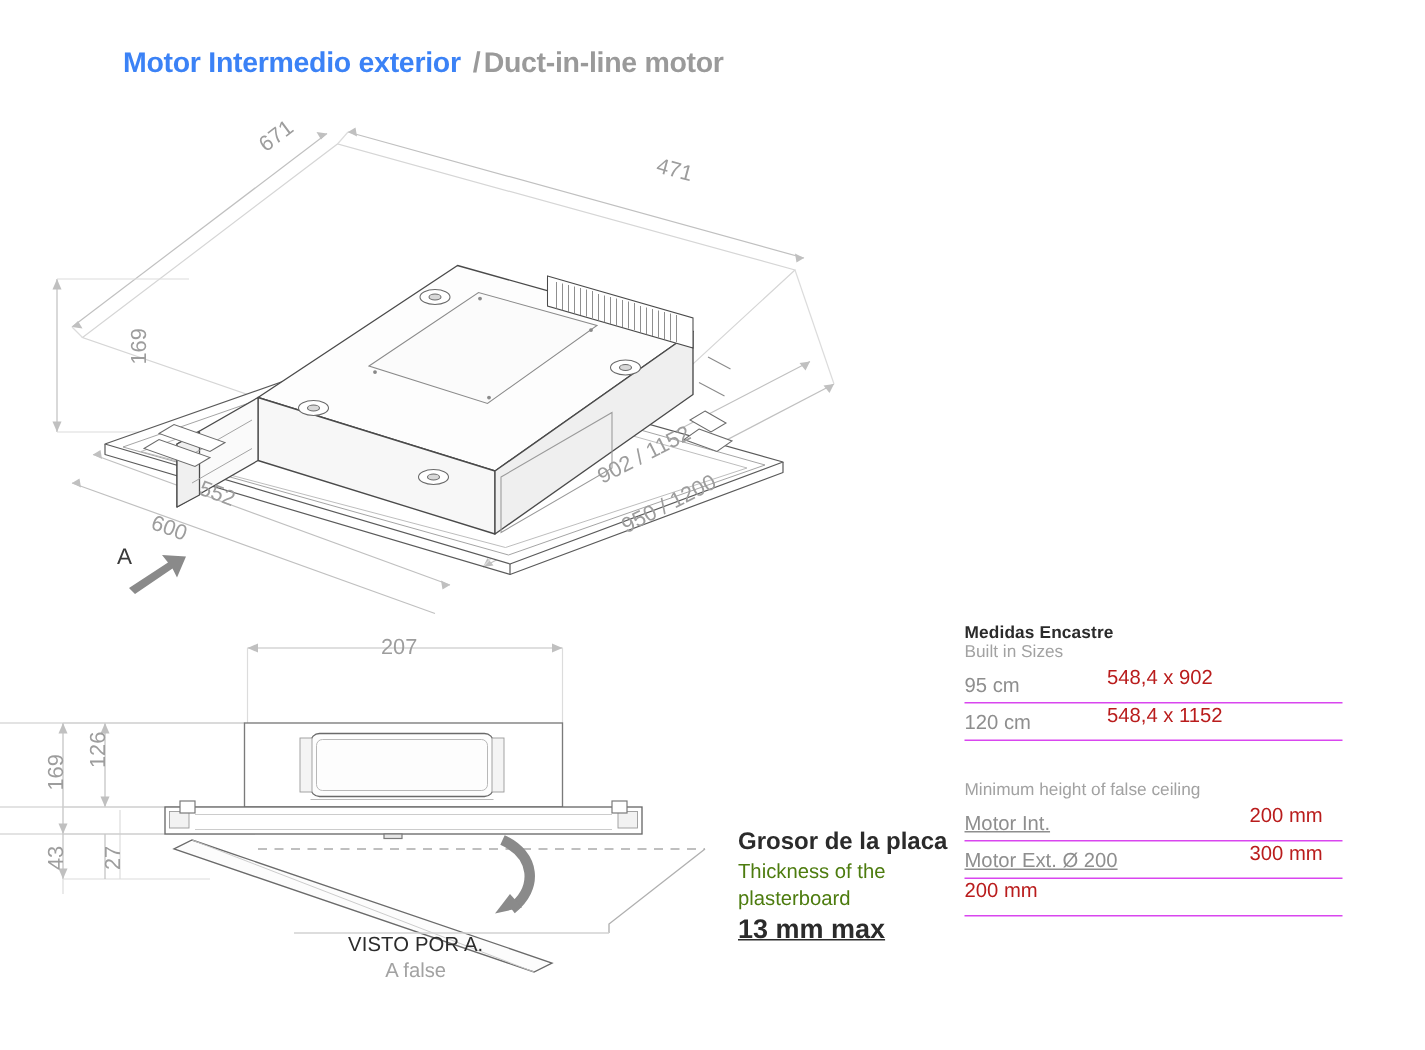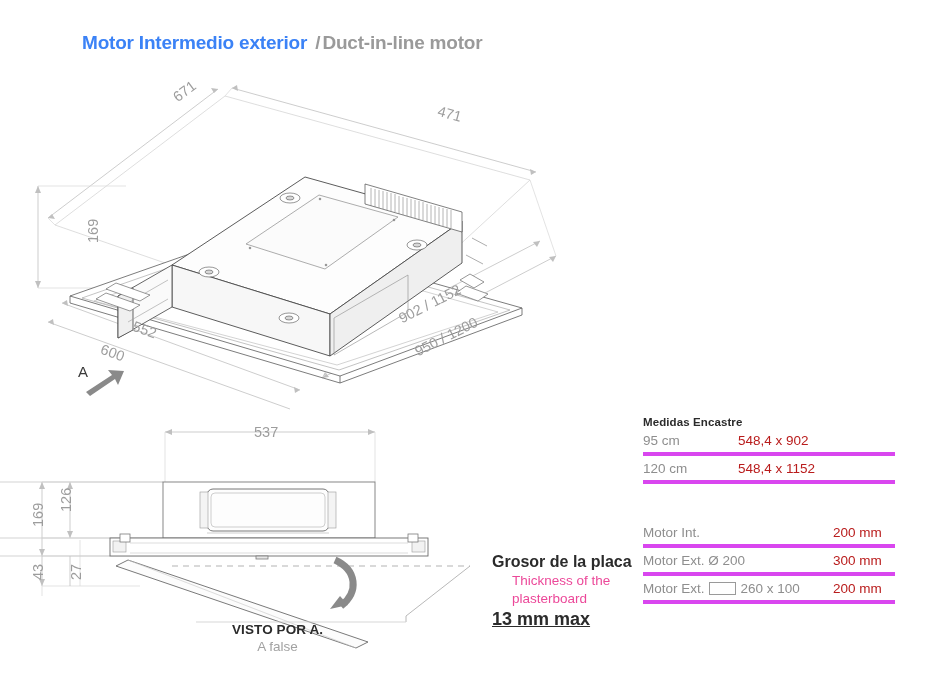--- a/index.html
+++ b/index.html
@@ -78,41 +78,40 @@
     width: 150px;
     line-height: 1.28;
   }
   #callout-plaster .c-es {
     font-size: 16px;
     font-weight: bold;
     color: #2b2b2b;
   }
   #callout-plaster .c-en {
     font-size: 13.5px;
-    color: #ec4899;
-    margin-left: 20px;
+    color: #4d7c0f;
   }
   #callout-plaster .c-val {
     font-size: 18px;
     font-weight: bold;
     color: #2b2b2b;
     margin-top: 1px;
     text-decoration: underline;
   }
 
   
   #view-caption {
     position: absolute;
     left: 232px;
     top: 622px;
     text-align: left;
   }
   #view-caption .v-es {
     font-size: 13.5px;
-    font-weight: bold;
+    font-weight: normal;
     color: #2b2b2b;
     letter-spacing: 0.1px;
   }
   #view-caption .v-en {
     font-size: 13.5px;
     color: #a2a2a2;
     text-align: center;
     margin-top: 2px;
   }
 
@@ -131,36 +130,35 @@
     letter-spacing: 0.1px;
   }
   .spec-head-en {
     font-size: 11.5px;
     color: #a2a2a2;
     margin-top: 1px;
     margin-bottom: 3px;
   }
   .spec-row {
     display: flex;
-    align-items: center;
     height: 24px;
-    border-bottom: 4px solid #d946ef;
+    border-bottom: 1px solid #d946ef;
   }
   .spec-row .cell-l {
     font-size: 13.5px;
     color: #8e8e8e;
     display: flex;
     align-items: center;
   }
   .spec-row .cell-r {
     font-size: 13.5px;
     color: #b91c1c;
   }
   #table-builtin .cell-l { width: 95px; }
-  #table-ceiling .cell-l { width: 190px; }
+  #table-ceiling .cell-l { width: 190px; text-decoration: underline; }
 
   .rect-icon {
     display: inline-block;
     width: 25px;
     height: 11px;
     border: 1px solid #9a9a9a;
     margin: 0 5px 0 4px;
     background: #fff;
     vertical-align: middle;
   }
@@ -385,64 +383,61 @@
     <path d="M335 150 C357 160, 359 182, 341 196" stroke="#8a8a8a" stroke-width="7" stroke-linecap="butt"></path>
     <path d="M348 195 L330 199 L340 186 Z" fill="#8a8a8a"></path>
   </g>
 
   <g stroke="#b0b0b0" stroke-width="0.9" fill="none">
     <path d="M470 156 L406 206 L406 212"></path>
     <path d="M406 212 L196 212" stroke="#d2d2d2"></path>
   </g>
 </svg>
 
-<div class="dimlabel" style="left:254px; top:424px;">537</div>
+<div class="dimlabel" style="left:254px; top:424px;">207</div>
 <div class="dimlabel" style="left:30px; top:527px; transform: rotate(-90deg);">169</div>
 <div class="dimlabel" style="left:58px; top:512px; transform: rotate(-90deg);">126</div>
 <div class="dimlabel" style="left:30px; top:580px; transform: rotate(-90deg);">43</div>
 <div class="dimlabel" style="left:68px; top:580px; transform: rotate(-90deg);">27</div>
 
 <div id="callout-plaster">
   <div class="c-es">Grosor de la placa</div>
   <div class="c-en">Thickness of the</div>
   <div class="c-en">plasterboard</div>
   <div class="c-val">13 mm max</div>
 </div>
 
 <div id="view-caption">
   <div class="v-es">VISTO POR A.</div>
   <div class="v-en">A false</div>
 </div>
 
 <div class="spec-table" id="table-builtin">
   <div class="spec-head-es">Medidas Encastre</div>
+  <div class="spec-head-en">Built in Sizes</div>
   <div class="spec-row">
     <span class="cell-l">95 cm</span>
     <span class="cell-r">548,4 x 902</span>
   </div>
   <div class="spec-row">
     <span class="cell-l">120 cm</span>
     <span class="cell-r">548,4 x 1152</span>
   </div>
 </div>
 
 <div class="spec-table" id="table-ceiling">
+  <div class="spec-head-en">Minimum height of false ceiling</div>
   <div class="spec-row">
     <span class="cell-l">
         <span>Motor Int.</span>
       </span>
     <span class="cell-r">200 mm</span>
   </div>
   <div class="spec-row">
     <span class="cell-l">
         <span>Motor Ext. Ø 200</span>
       </span>
     <span class="cell-r">300 mm</span>
   </div>
   <div class="spec-row">
-    <span class="cell-l">
-      <span>Motor Ext.</span>
-      <span class="rect-icon"></span>
-      <span>260 x 100</span>
-    </span>
     <span class="cell-r">200 mm</span>
   </div>
 </div>
 
 </body></html>

